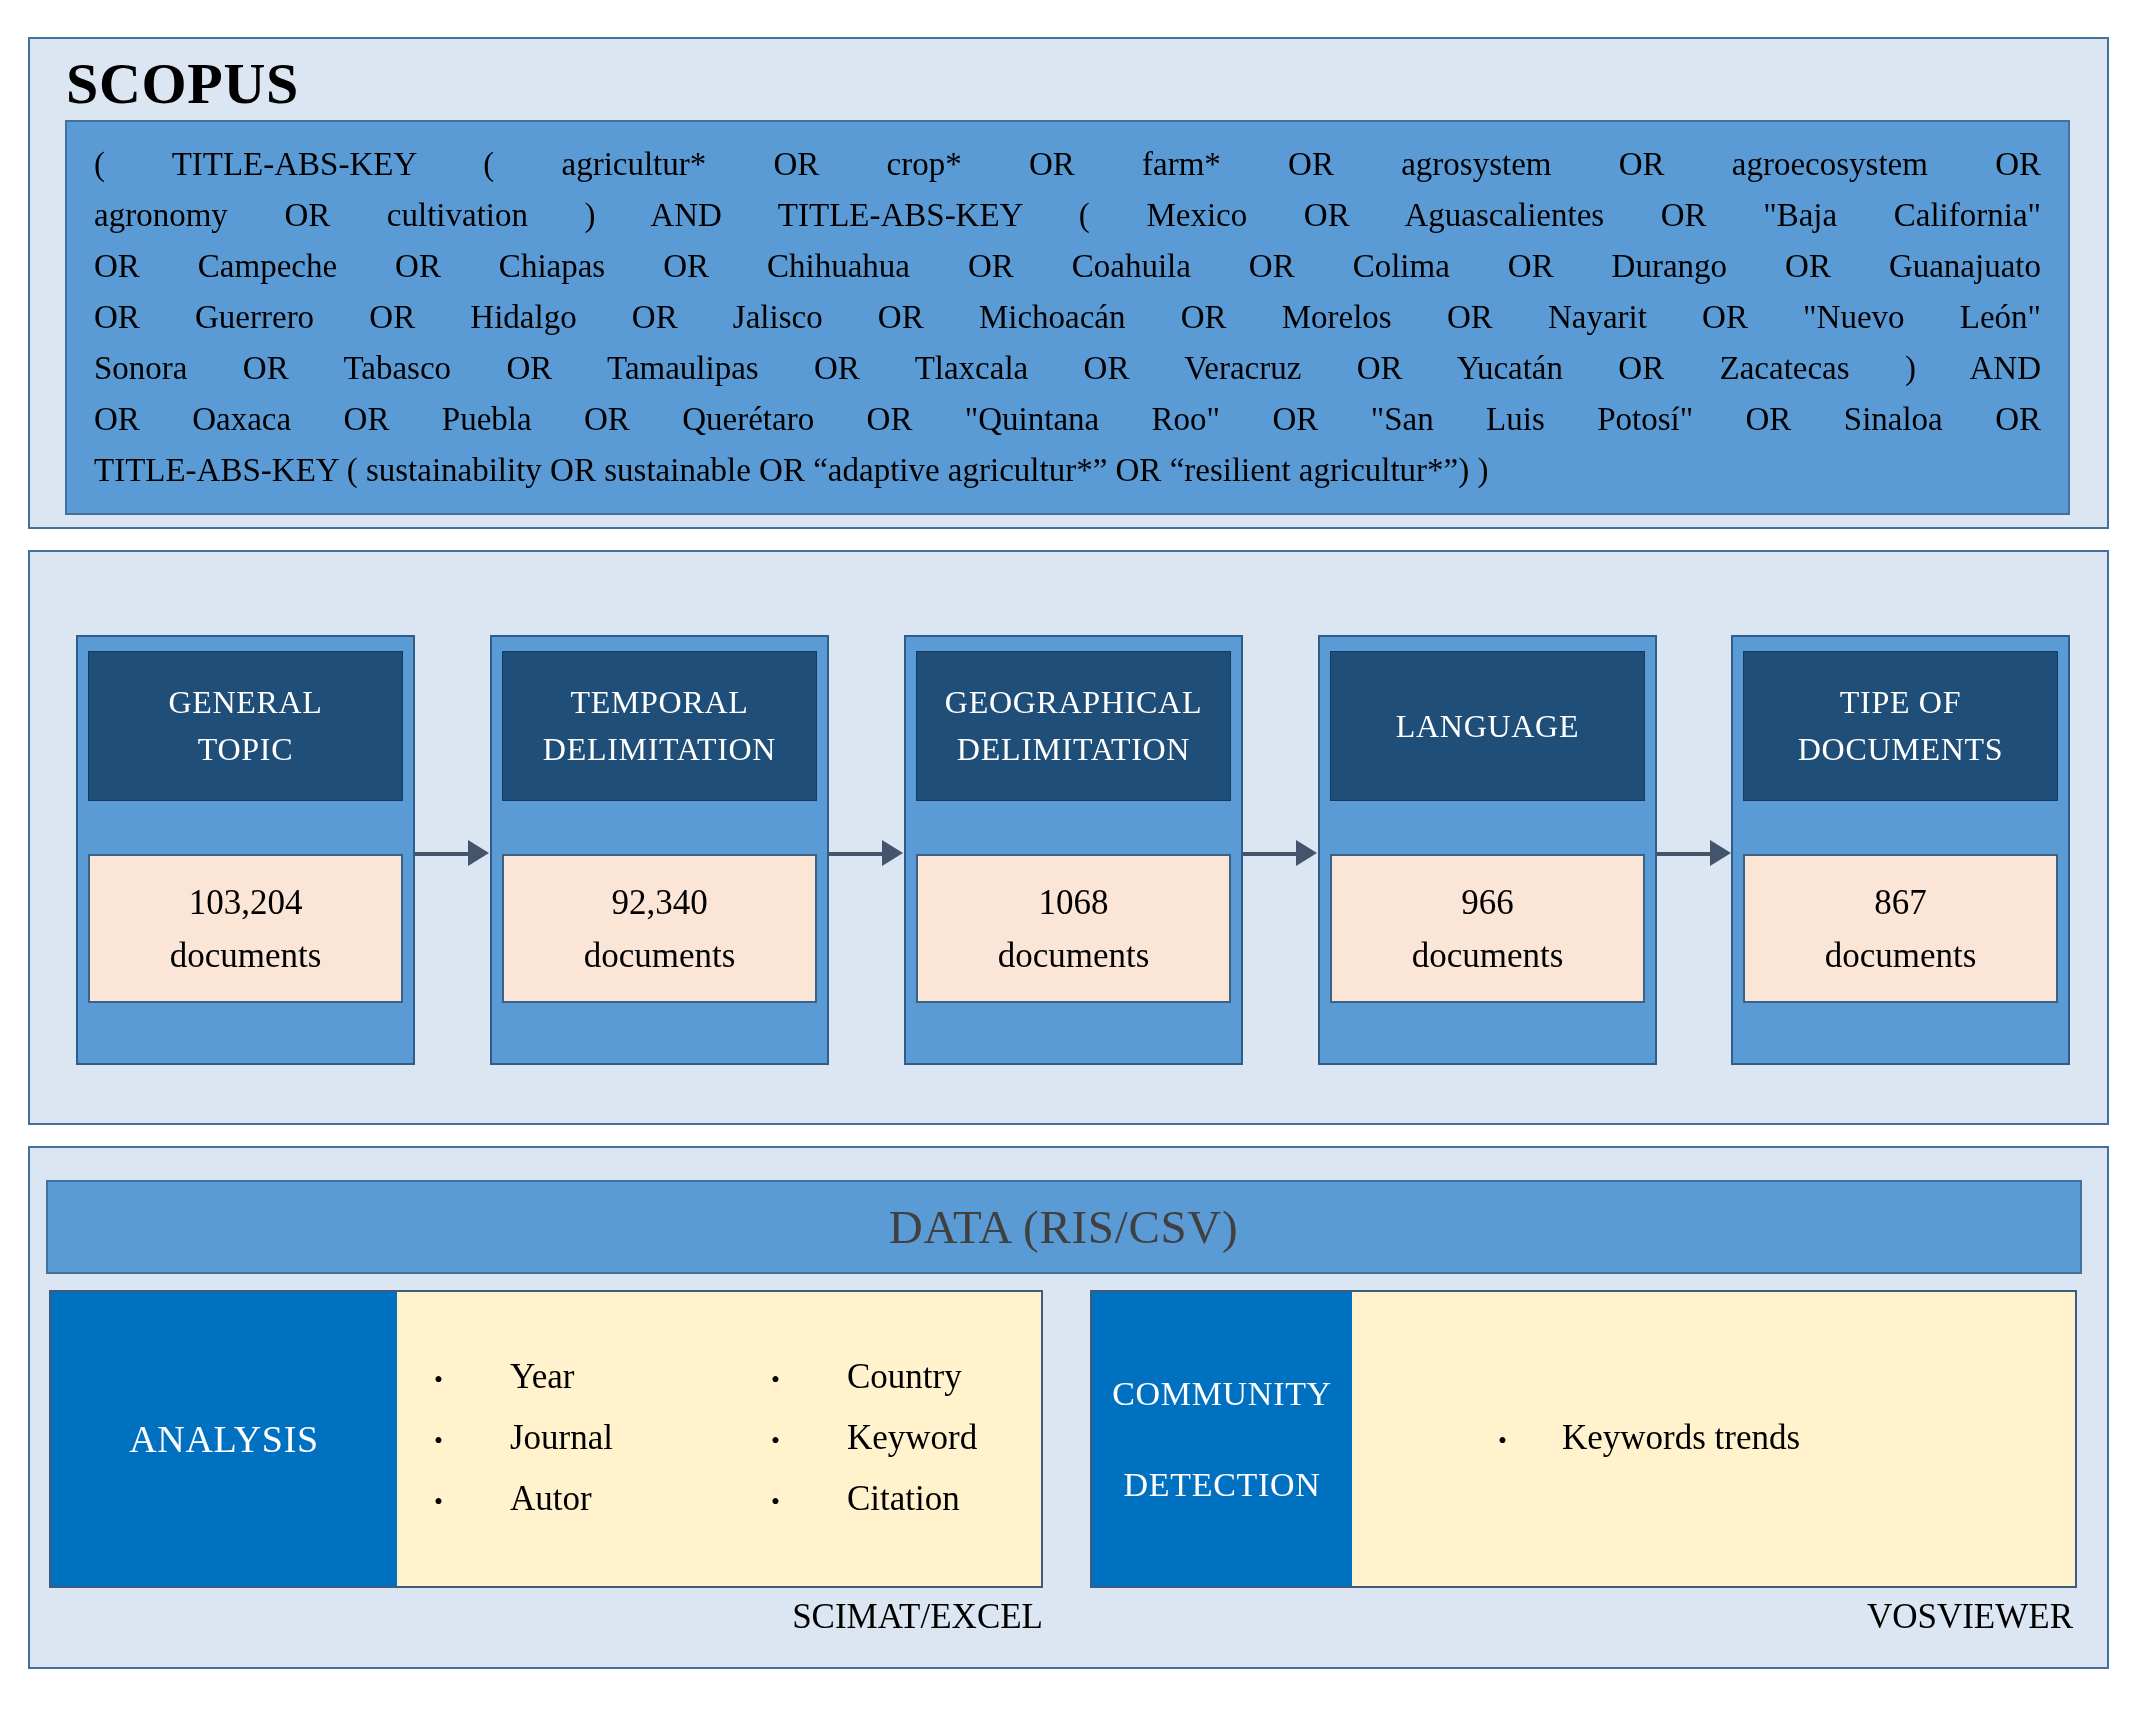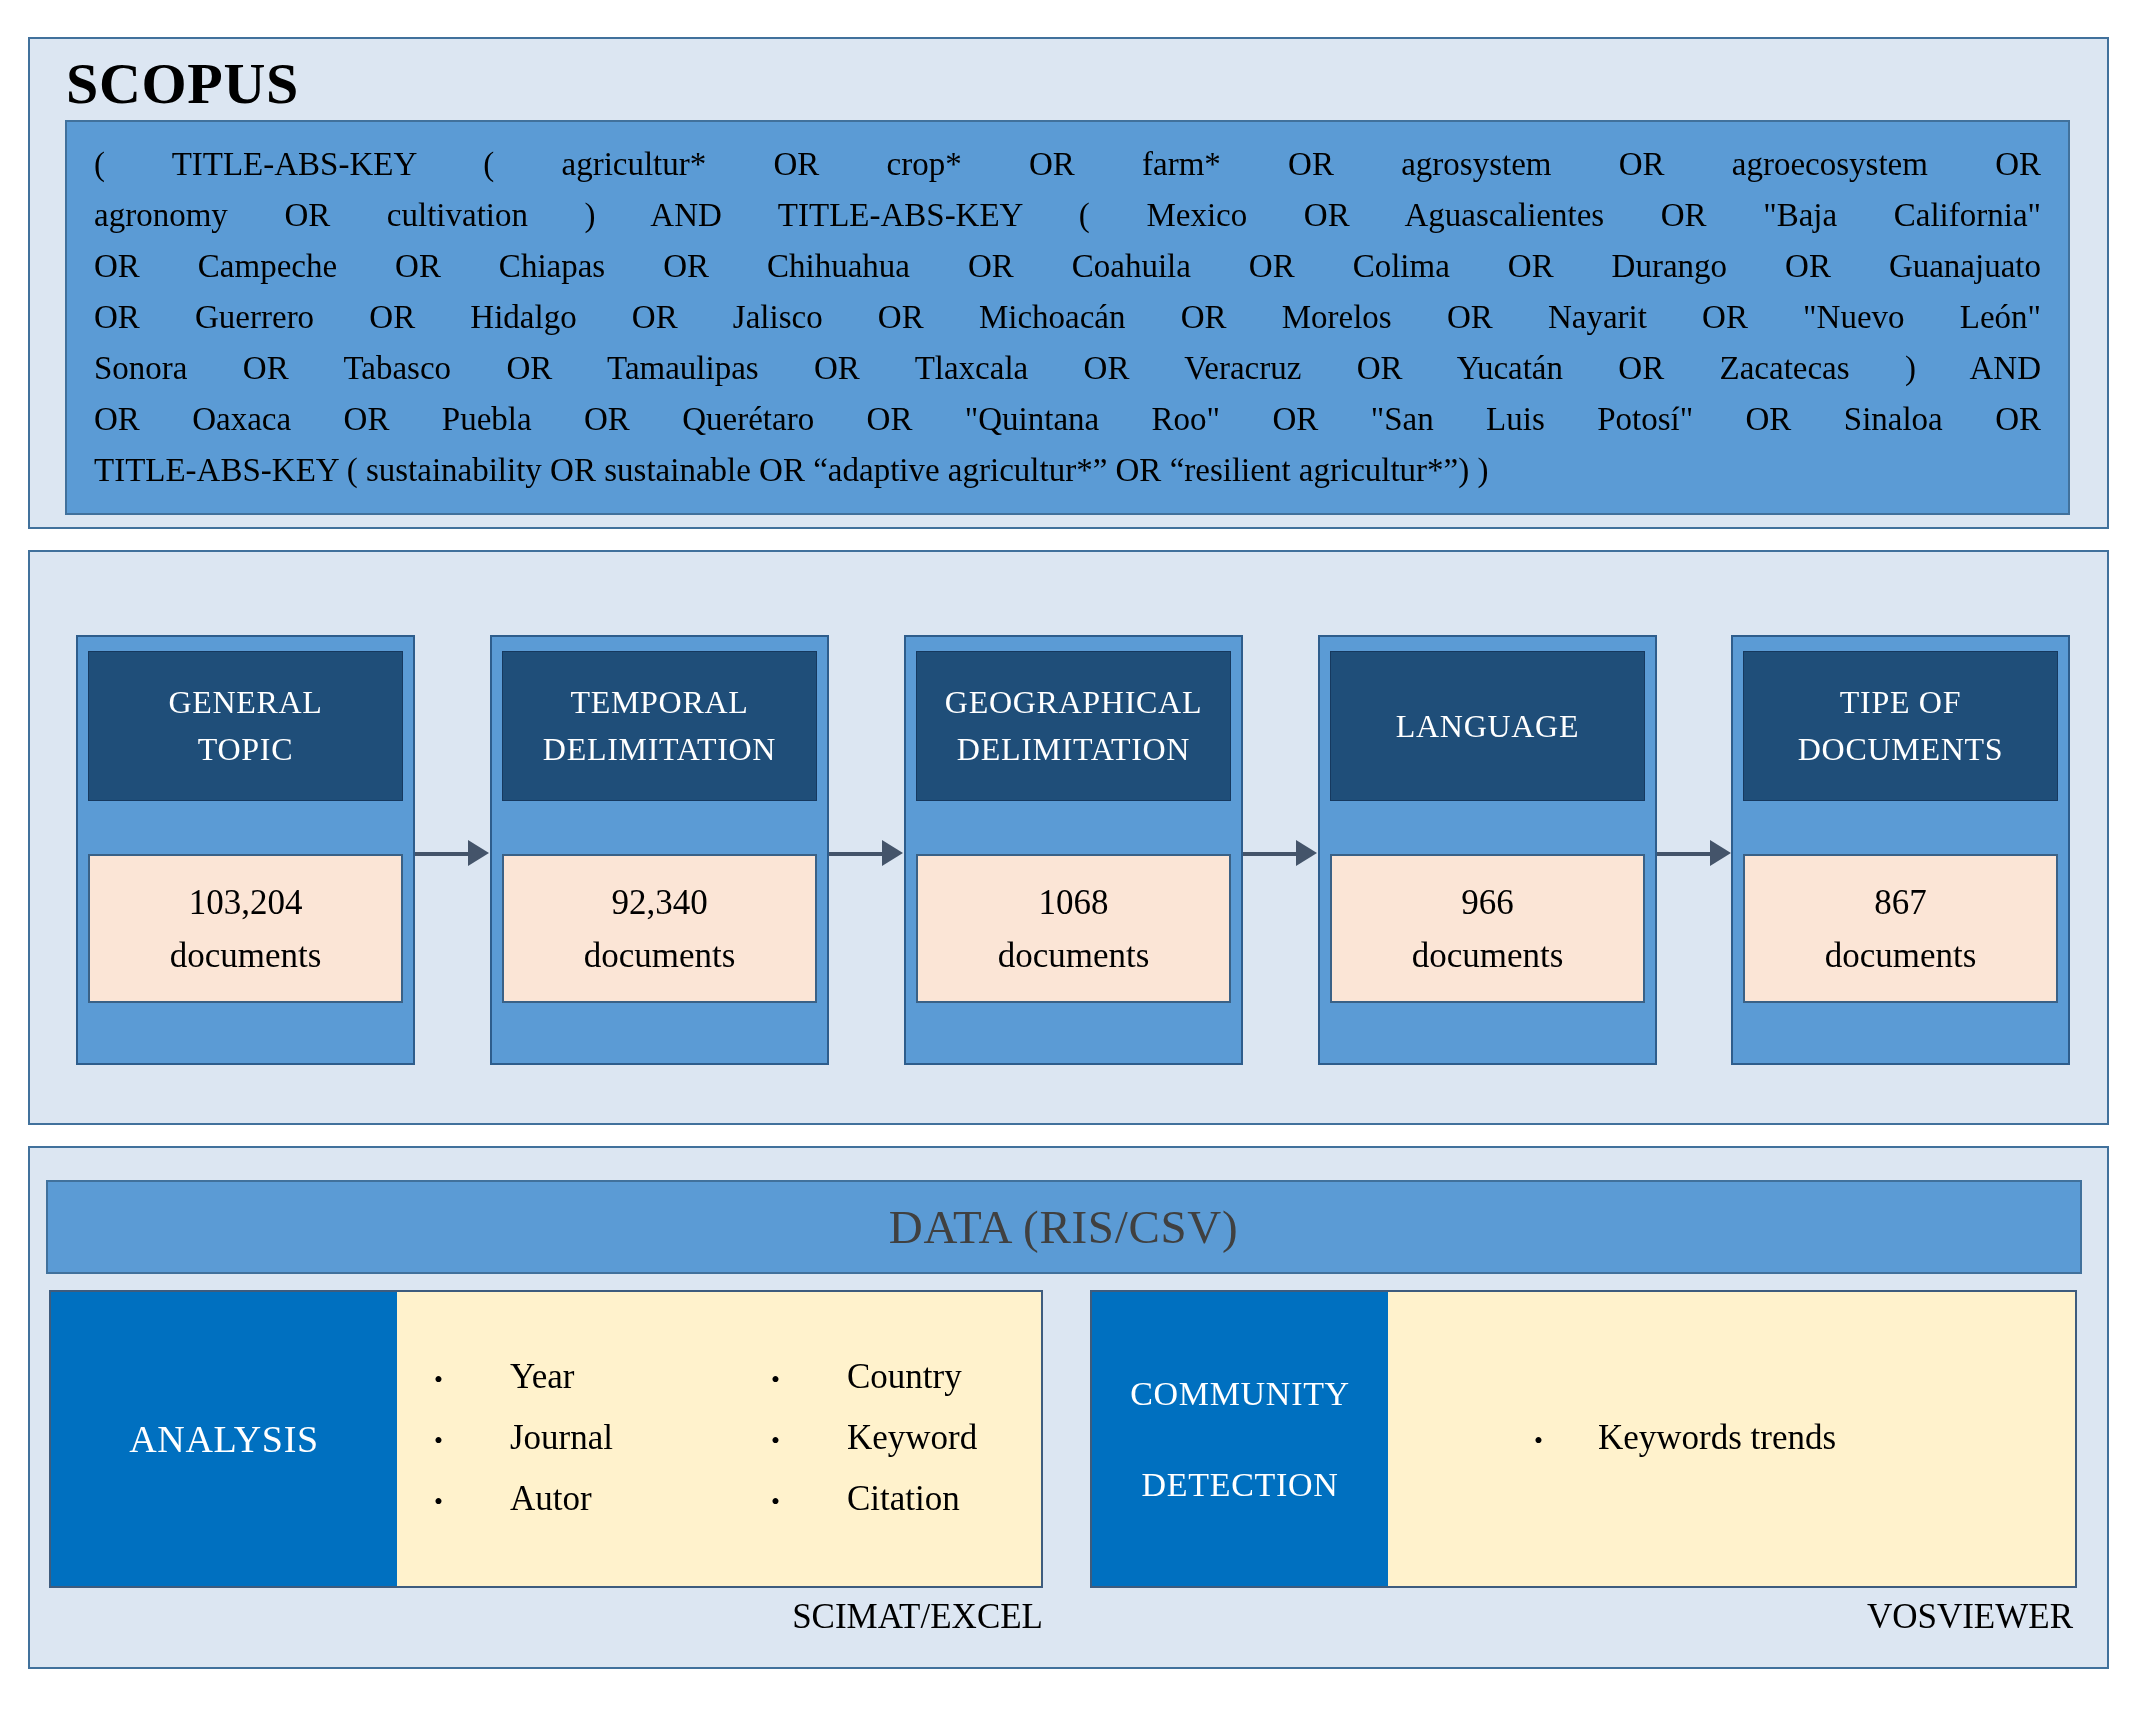--- a/index.html
+++ b/index.html
@@ -91,21 +91,21 @@
     display: flex;
   }
   #analysis-panel { left: 19px; width: 994px; }
   #community-panel { left: 1060px; width: 987px; }
   .panel-sidebar {
     background: #0070C0; color: #ffffff;
     display: flex; flex-direction: column; justify-content: center; align-items: center;
     text-align: center; flex-shrink: 0;
   }
   #analysis-panel .panel-sidebar { width: 346px; font-size: 38px; letter-spacing: 0.7px; }
-  #community-panel .panel-sidebar { width: 296px; font-size: 34px; line-height: 50px; letter-spacing: 0.7px; gap: 41px; }
+  #community-panel .panel-sidebar { width: 260px; font-size: 34px; line-height: 50px; letter-spacing: 0.7px; gap: 41px; }
   .panel-body {
     flex: 1; display: flex; align-items: center;
   }
   .bullet-col {
     list-style: none; display: flex; flex-direction: column; gap: 11.4px;
   }
   .bullet-col li { display: flex; align-items: baseline; gap: 67px; font-size: 35px; line-height: 47px; }
   .bullet-dot { font-size: 25.6px; }
   #analysis-panel .bullet-col.col-a { margin-left: 37px; width: 298px; }
   #analysis-panel .bullet-col.col-b { margin-left: 39px; }

